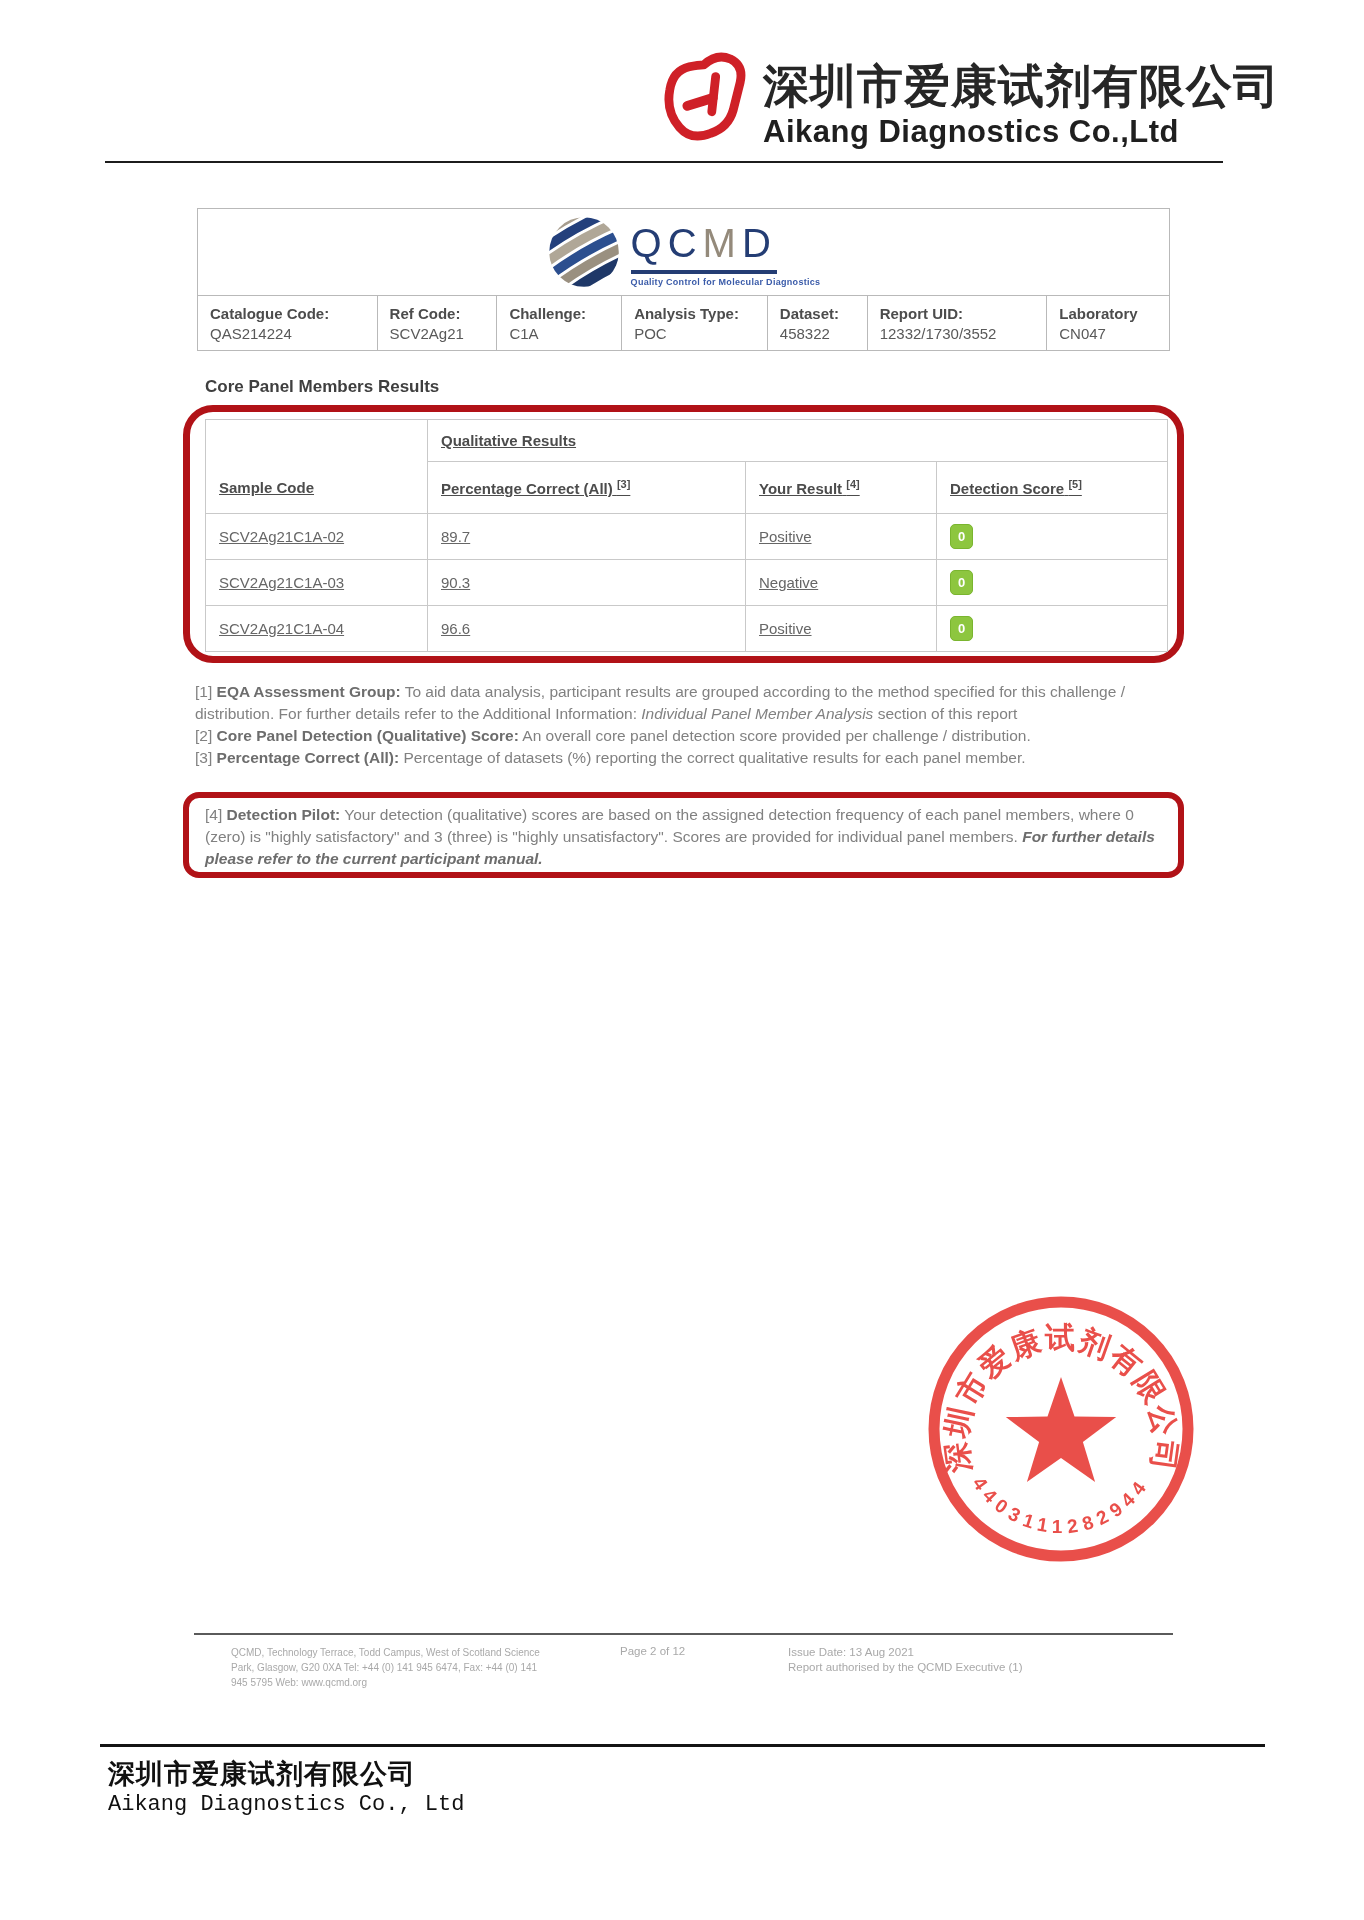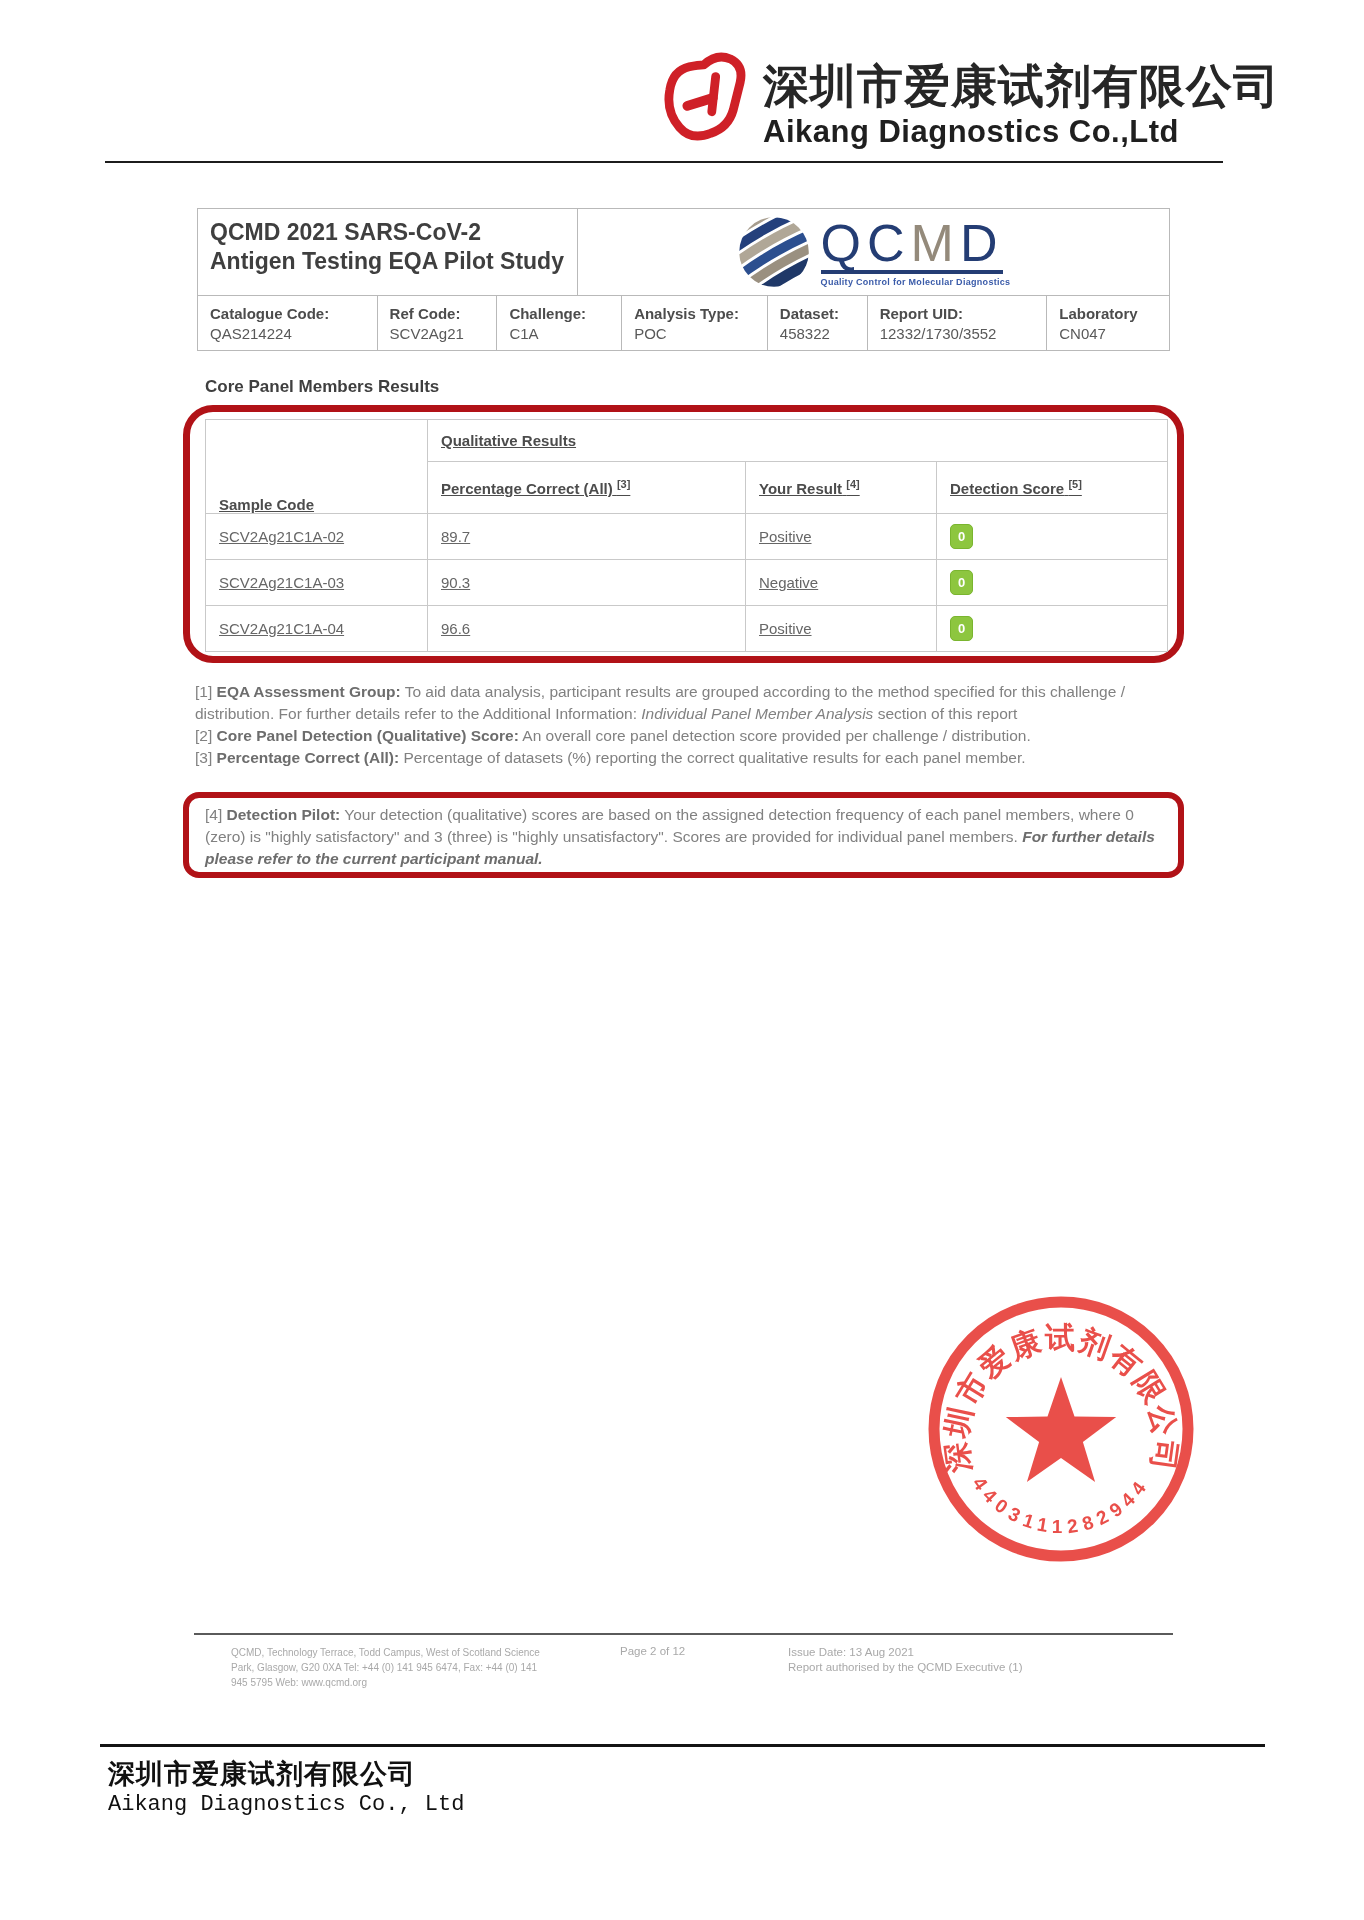--- a/index.html
+++ b/index.html
@@ -21,32 +21,32 @@
   .rh-type,.rh-title{font-size:23px;font-weight:bold;color:#3f3f3f;line-height:29px;}
   .rh-type{width:176px;}
   .rh-title{width:380px;}
   .rh-logo{flex:1;display:flex;align-items:center;justify-content:center;gap:10px;padding:4px 6px;}
   .meta-cell{display:flex;flex-direction:column;justify-content:center;gap:3px;}
   .meta-label{font-size:15px;font-weight:bold;color:#4c4c4c;white-space:nowrap;}
   .meta-value{font-size:15px;color:#595959;white-space:nowrap;}
   .w1{width:180px}.w2{width:120px}.w3{width:125px}.w4{width:146px}.w5{width:100px}.w6{width:180px}.w7{width:122px}
   
   .qcmd-text{display:flex;flex-direction:column;align-items:flex-start;}
-  .qcmd-word{font-size:52px;line-height:50px;letter-spacing:6px;font-weight:normal;border-bottom:4px solid #243d74;padding-bottom:2px;}
+  .qcmd-word{font-size:40px;line-height:50px;letter-spacing:6px;font-weight:normal;border-bottom:4px solid #243d74;padding-bottom:2px;}
   .q-navy{color:#243d74}.q-gray{color:#948a7b}
   .qcmd-tagline{font-size:9px;font-weight:bold;color:#3a5ba9;letter-spacing:0.3px;margin-top:3px;white-space:nowrap;}
   
   .core-heading{position:absolute;left:205px;top:377px;font-size:17px;font-weight:bold;color:#3f3f3f;}
   .red-box-table{position:absolute;left:183px;top:405px;width:1001px;height:258px;box-sizing:border-box;border:7px solid #b11217;border-radius:30px;}
   .core-table{position:absolute;left:205px;top:419px;width:962px;border-collapse:collapse;table-layout:fixed;}
   .core-table td{border:1px solid #c9c9c9;padding:0 0 0 13px;font-size:15px;vertical-align:middle;background:#fff;text-decoration:underline;}
   .core-table .hdr{font-weight:bold;color:#4c4c4c;}
   .core-table .val{color:#666666;}
   .core-table sup{font-size:11px;}
-  td.sample-hdr{vertical-align:bottom;}
+  td.sample-hdr{vertical-align:bottom;padding-bottom:17px;}
   
   .badge{display:inline-flex;width:21px;height:23px;align-items:center;justify-content:center;
     background:#8dc63f;border:1px solid #7ab52f;border-radius:5px;color:#fff;font-size:13px;font-weight:bold;}
   
   .footnotes{position:absolute;left:195px;top:681px;width:992px;font-size:15.5px;line-height:22px;color:#818181;}
   .footnotes p{margin:0;}
   .fn-label{font-weight:bold;color:#6d6d6d;}
   .fn-italic{font-style:italic;}
   .red-box-note{position:absolute;left:183px;top:792px;width:1001px;height:86px;box-sizing:border-box;border:6px solid #b11217;border-radius:16px;padding:6px 16px 0 16px;}
   .red-box-note .note-text{font-size:15.5px;line-height:22px;color:#818181;}
@@ -71,21 +71,20 @@
   <svg class="co-logo" viewBox="0 0 90 100">
     <path d="M 47 14 Q 60 2 74 8 Q 88 15 84 32 L 77 60 Q 72 78 54 84 Q 34 92 22 78 Q 8 62 12 40 Q 15 20 32 16 Q 41 14 47 14 Z" fill="none" stroke="#cf2027" stroke-width="9" stroke-linejoin="round"></path>
     <path d="M 30 56 L 56 48" stroke="#cf2027" stroke-width="10" stroke-linecap="round" fill="none"></path>
     <path d="M 59 26 L 55 62" stroke="#cf2027" stroke-width="9" stroke-linecap="round" fill="none"></path>
   </svg>
   <div class="co-cn">深圳市爱康试剂有限公司</div>
   <div class="co-en">Aikang Diagnostics Co.,Ltd</div>
   <div class="header-rule"></div>
 
   <div class="rh-row rh-row1">
-    <div class="rh-cell rh-title">QCMD 2021 SARS-CoV-2 Antigen Testing EQA Pilot Study</div>
     <div class="rh-cell rh-logo">
       <svg width="74" height="74" viewBox="0 0 100 100">
         <defs>
             <clipPath id="gclip">
               <circle cx="50" cy="50" r="47"></circle>
             </clipPath>
           </defs>
         <g clip-path="url(#gclip)">
           <g transform="rotate(-30 50 50)">
             <path d="M -30 0 Q 50 -13 130 0 L 130 13 Q 50 0 -30 13 Z" fill="#a79d8e"></path>

